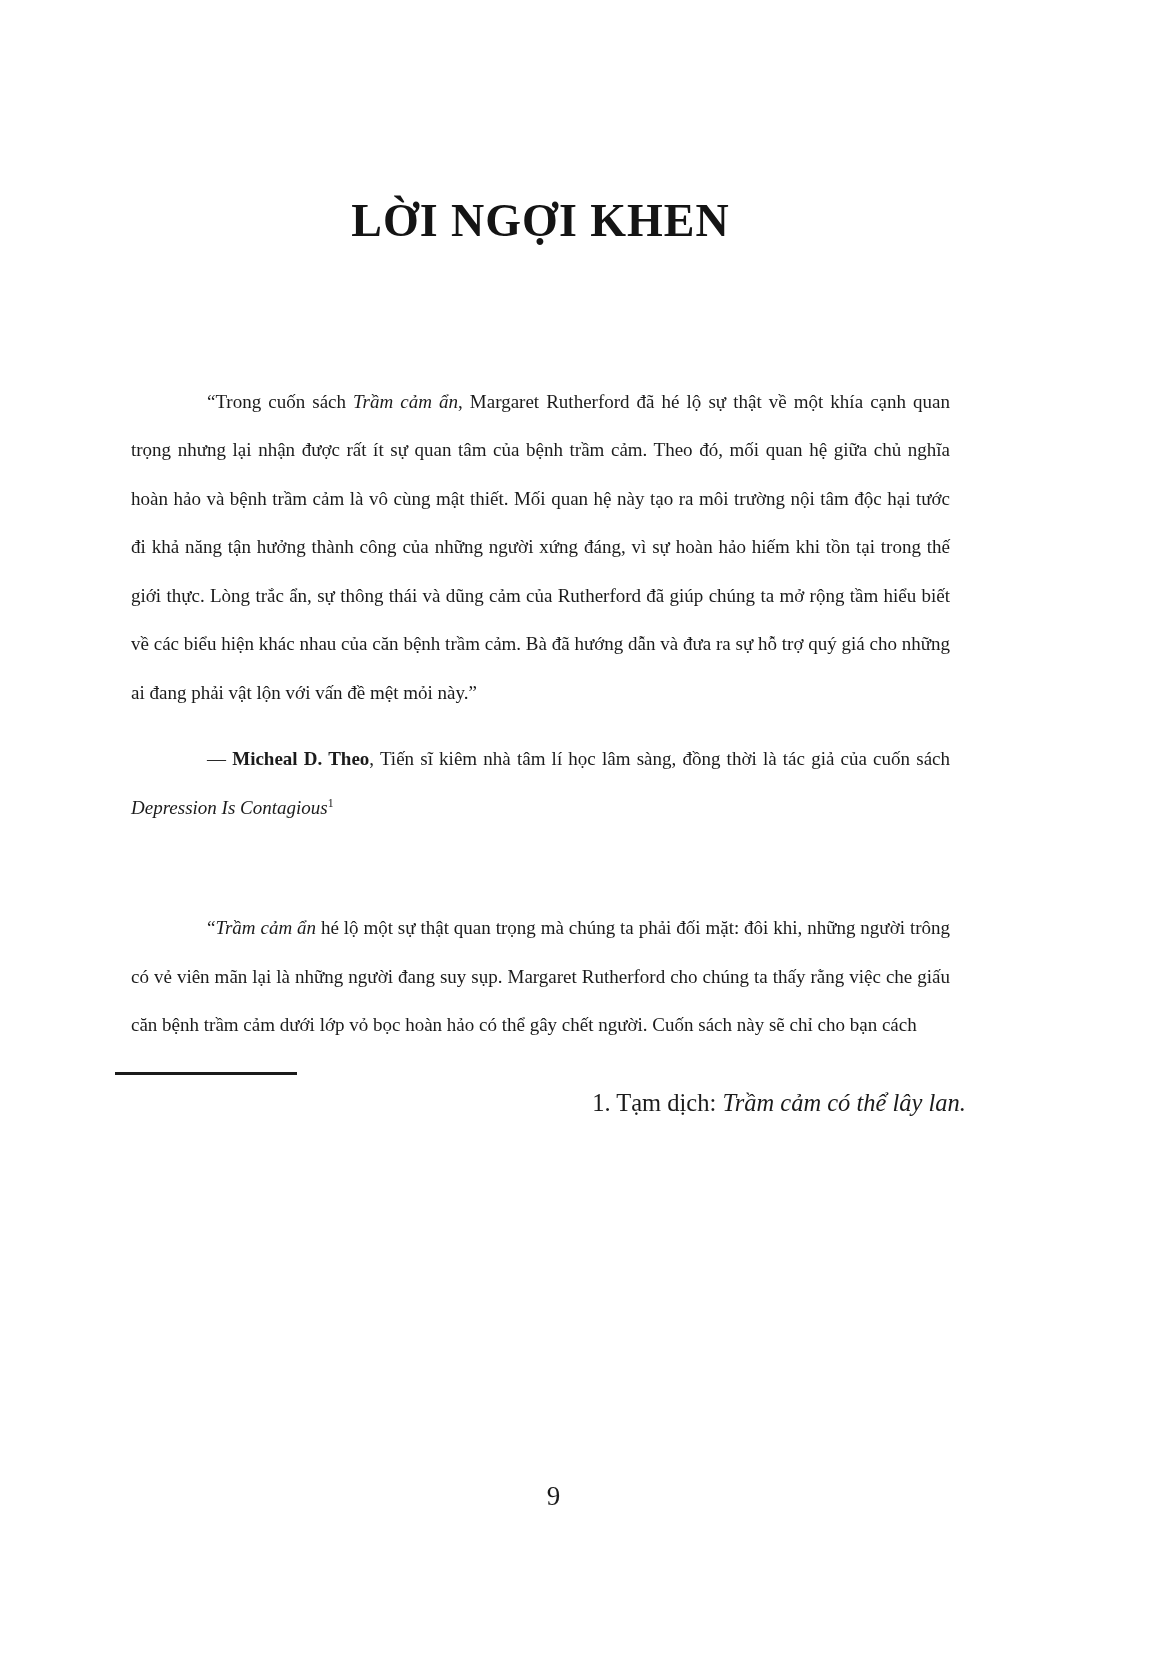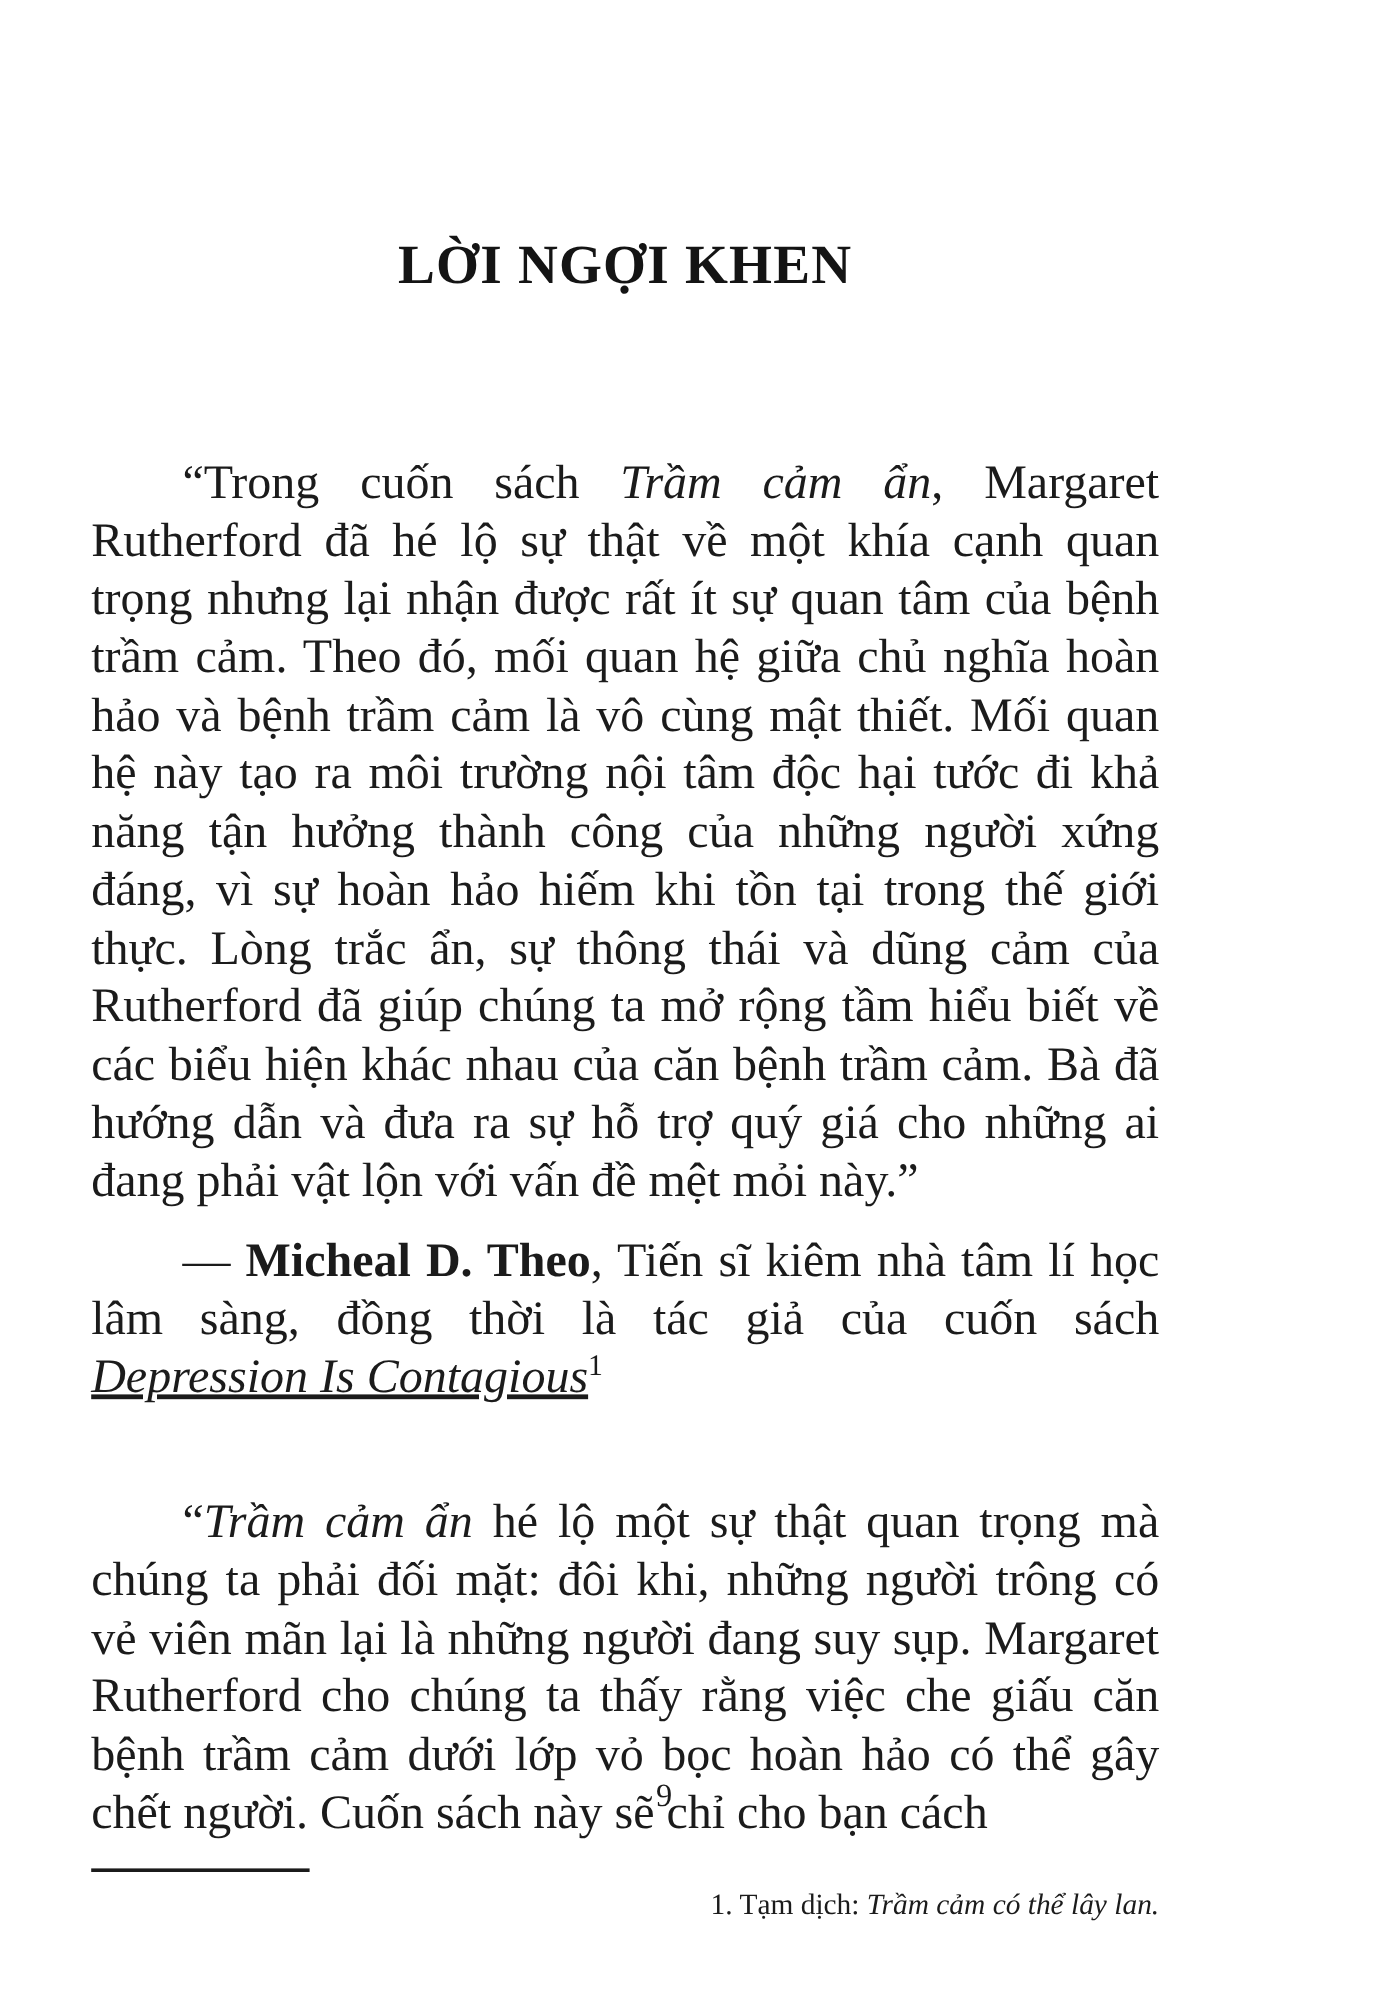--- a/index.html
+++ b/index.html
@@ -12,34 +12,34 @@
     height: 1662px;
     font-family: "Liberation Serif", "DejaVu Serif", serif;
     color: #1b1b1b;
     overflow: hidden;
   }
   .page {
     position: relative;
     box-sizing: border-box;
     width: 1166px;
     height: 1662px;
-    padding: 195px 200px 0 76px;
+    padding: 195px 200px 0 115px;
   }
   .title {
     margin: 0 0 130px 0;
     font-size: 46px;
     line-height: 1.15;
     font-weight: bold;
     text-align: center;
     letter-spacing: 1px;
     color: #141414;
   }
   .body-text p {
-    margin: 0;
-    font-size: 40px;
+    margin: 16px;
+    font-size: 19px;
     line-height: 48.5px;
     text-align: justify;
     text-indent: 76px;
   }
   .quote-1 {
     margin-bottom: 18px !important;
   }
   .attribution {
     margin-bottom: 72px !important;
   }
@@ -75,21 +75,21 @@
 </head>
 <body>
 
 <div class="page">
 
   <h1 class="title">LỜI NGỢI KHEN</h1>
 
   <div class="body-text">
     <p class="quote-1"><span>“Trong cuốn sách </span><span style="font-style: italic;">Trầm cảm ẩn</span><span>, Margaret Rutherford đã hé lộ sự thật về một khía cạnh quan trọng nhưng lại nhận được rất ít sự quan tâm của bệnh trầm cảm. Theo đó, mối quan hệ giữa chủ nghĩa hoàn hảo và bệnh trầm cảm là vô cùng mật thiết. Mối quan hệ này tạo ra môi trường nội tâm độc hại tước đi khả năng tận hưởng thành công của những người xứng đáng, vì sự hoàn hảo hiếm khi tồn tại trong thế giới thực. Lòng trắc ẩn, sự thông thái và dũng cảm của Rutherford đã giúp chúng ta mở rộng tầm hiểu biết về các biểu hiện khác nhau của căn bệnh trầm cảm. Bà đã hướng dẫn và đưa ra sự hỗ trợ quý giá cho những ai đang phải vật lộn với vấn đề mệt mỏi này.”</span></p>
 
-    <p class="attribution"><span>— </span><span style="font-weight: bold;">Micheal D. Theo</span><span>, Tiến sĩ kiêm nhà tâm lí học lâm sàng, đồng thời là tác giả của cuốn sách </span><span style="font-style: italic; text-decoration: underline;">Depression Is Contagious</span><sup>1</sup></p>
+    <p class="attribution"><span>— </span><span style="font-weight: bold;">Micheal D. Theo</span><span>, Tiến sĩ kiêm nhà tâm lí học lâm sàng, đồng thời là tác giả của cuốn sách </span><span style="font-style: italic;">Depression Is Contagious</span><sup>1</sup></p>
 
     <p class="quote-2"><span>“</span><span style="font-style: italic;">Trầm cảm ẩn</span><span> hé lộ một sự thật quan trọng mà chúng ta phải đối mặt: đôi khi, những người trông có vẻ viên mãn lại là những người đang suy sụp. Margaret Rutherford cho chúng ta thấy rằng việc che giấu căn bệnh trầm cảm dưới lớp vỏ bọc hoàn hảo có thể gây chết người. Cuốn sách này sẽ chỉ cho bạn cách</span></p>
   </div>
 
   <div class="footnote">
     <div class="footnote-rule"></div>
     <p class="footnote-text"><span>1. Tạm dịch: </span><span style="font-style: italic;">Trầm cảm có thể lây lan.</span></p>
   </div>
 
   <div class="page-number">9</div>

